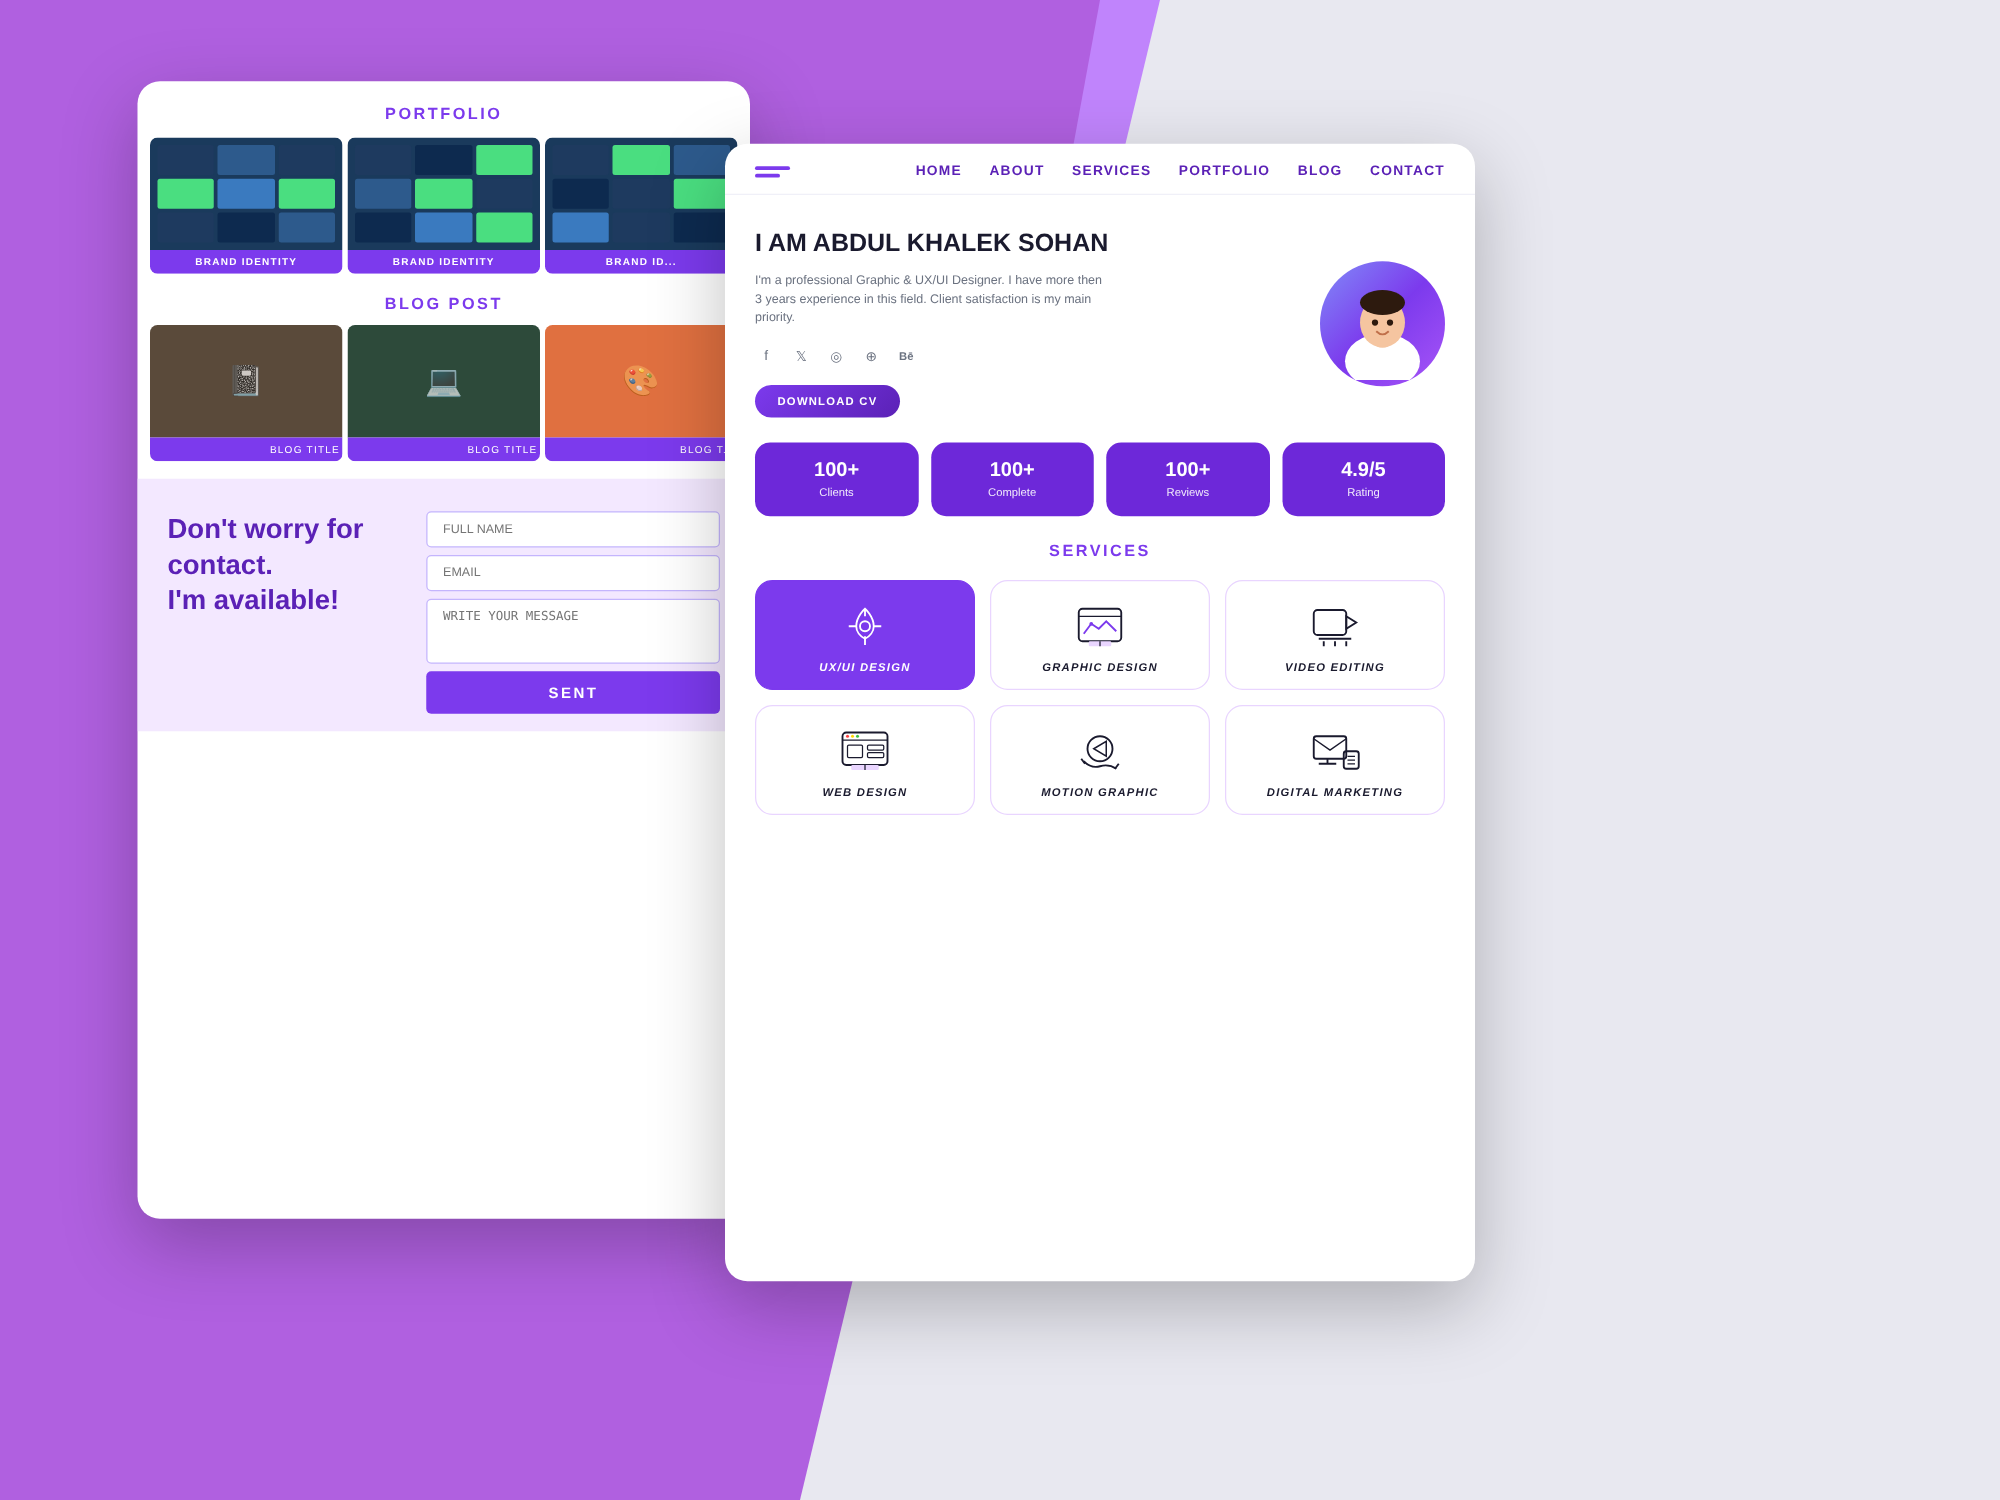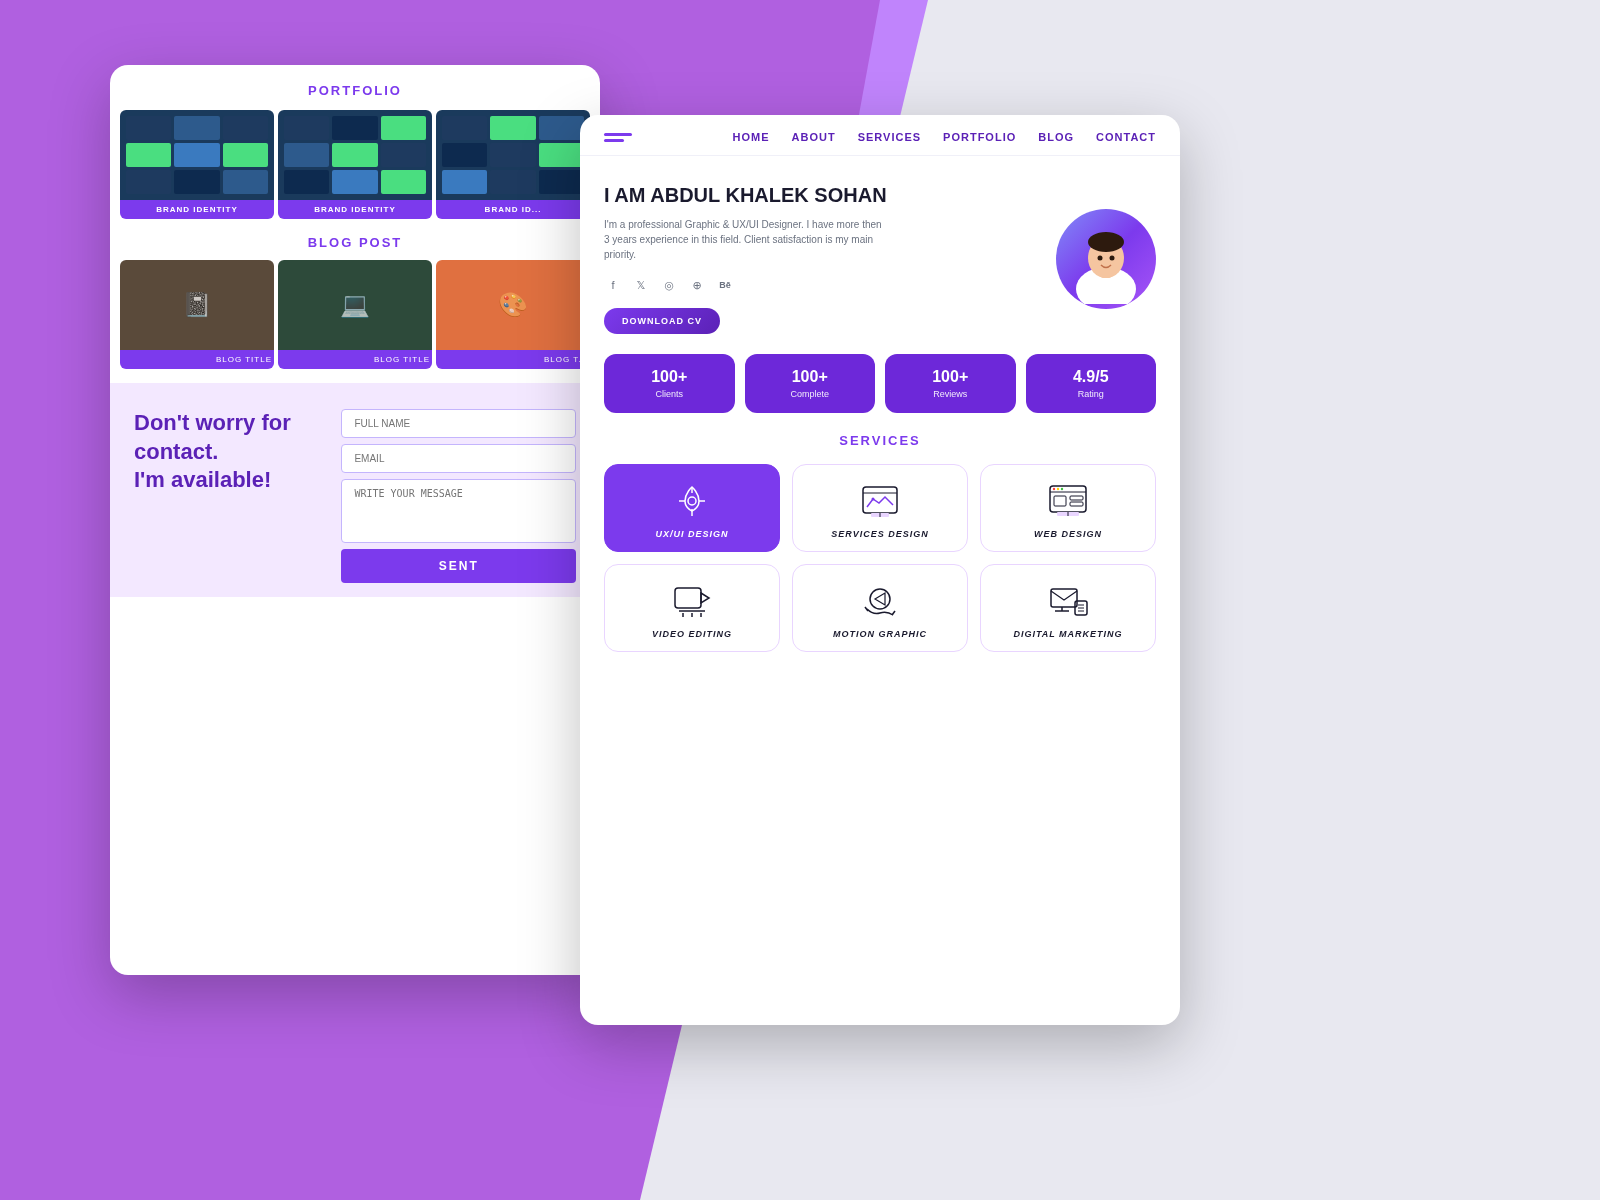--- a/index.html
+++ b/index.html
@@ -182,21 +182,21 @@
       width: 100%;
     }
     .form-textarea {
       border: 1px solid #c4b5fd;
       border-radius: 4px;
       padding: 8px 12px;
       font-size: 10px;
       color: #999;
       background: #fff;
       width: 100%;
-      height: 64px;
+      height: 52px;
       resize: none;
     }
     .form-button {
       background: #7c3aed;
       color: #fff;
       font-size: 12px;
       font-weight: 700;
       letter-spacing: 2px;
       border: none;
       border-radius: 4px;
@@ -585,53 +585,53 @@
 
     <div class="service-card">
       <svg class="svc-svg" viewBox="0 0 42 38" fill="none">
         <rect x="4" y="4" width="34" height="26" rx="3" stroke="#1a1a2e" stroke-width="1.5"></rect>
         <line x1="4" y1="10" x2="38" y2="10" stroke="#1a1a2e" stroke-width="1"></line>
         <polyline points="8,24 14,16 20,20 26,14 34,22" stroke="#7c3aed" stroke-width="1.5" fill="none"></polyline>
         <circle cx="14" cy="16" r="1.5" fill="#7c3aed"></circle>
         <rect x="12" y="30" width="18" height="4" rx="1" fill="#e9d5ff"></rect>
         <line x1="21" y1="30" x2="21" y2="34" stroke="#1a1a2e" stroke-width="1"></line>
       </svg>
-      <div class="service-name">SERVICES DESIGN</div>
+      <div class="service-name">GRAPHIC DESIGN</div>
+    </div>
+
+    <div class="service-card">
+      <svg class="svc-svg" viewBox="0 0 42 38" fill="none">
+        <rect x="4" y="5" width="26" height="20" rx="3" stroke="#1a1a2e" stroke-width="1.5"></rect>
+        <polygon points="30,10 38,15 30,20" stroke="#1a1a2e" stroke-width="1.5" fill="none"></polygon>
+        <line x1="8" y1="28" x2="34" y2="28" stroke="#1a1a2e" stroke-width="1.5"></line>
+        <line x1="12" y1="30" x2="12" y2="34" stroke="#1a1a2e" stroke-width="1.5"></line>
+        <line x1="21" y1="30" x2="21" y2="34" stroke="#1a1a2e" stroke-width="1.5"></line>
+        <line x1="30" y1="30" x2="30" y2="34" stroke="#1a1a2e" stroke-width="1.5"></line>
+      </svg>
+      <div class="service-name">VIDEO EDITING</div>
     </div>
 
     <div class="service-card">
       <svg class="svc-svg" viewBox="0 0 42 38" fill="none">
         <rect x="3" y="3" width="36" height="26" rx="3" stroke="#1a1a2e" stroke-width="1.5"></rect>
         <line x1="3" y1="9" x2="39" y2="9" stroke="#1a1a2e" stroke-width="1"></line>
         <circle cx="7" cy="6" r="1.2" fill="#ff4040"></circle>
         <circle cx="11" cy="6" r="1.2" fill="#ffd700"></circle>
         <circle cx="15" cy="6" r="1.2" fill="#40c040"></circle>
         <rect x="7" y="13" width="12" height="10" rx="1" stroke="#1a1a2e" stroke-width="1"></rect>
         <rect x="23" y="13" width="13" height="4" rx="1" stroke="#1a1a2e" stroke-width="1"></rect>
         <rect x="23" y="19" width="13" height="4" rx="1" stroke="#1a1a2e" stroke-width="1"></rect>
         <rect x="10" y="29" width="22" height="4" rx="1" fill="#e9d5ff"></rect>
         <line x1="21" y1="29" x2="21" y2="33" stroke="#1a1a2e" stroke-width="1"></line>
       </svg>
       <div class="service-name">WEB DESIGN</div>
     </div>
 
     <div class="service-card">
       <svg class="svc-svg" viewBox="0 0 42 38" fill="none">
-        <rect x="4" y="5" width="26" height="20" rx="3" stroke="#1a1a2e" stroke-width="1.5"></rect>
-        <polygon points="30,10 38,15 30,20" stroke="#1a1a2e" stroke-width="1.5" fill="none"></polygon>
-        <line x1="8" y1="28" x2="34" y2="28" stroke="#1a1a2e" stroke-width="1.5"></line>
-        <line x1="12" y1="30" x2="12" y2="34" stroke="#1a1a2e" stroke-width="1.5"></line>
-        <line x1="21" y1="30" x2="21" y2="34" stroke="#1a1a2e" stroke-width="1.5"></line>
-        <line x1="30" y1="30" x2="30" y2="34" stroke="#1a1a2e" stroke-width="1.5"></line>
-      </svg>
-      <div class="service-name">VIDEO EDITING</div>
-    </div>
-
-    <div class="service-card">
-      <svg class="svc-svg" viewBox="0 0 42 38" fill="none">
         <circle cx="21" cy="16" r="10" stroke="#1a1a2e" stroke-width="1.5"></circle>
         <path d="M16 16 L26 10 L26 22 Z" stroke="#1a1a2e" stroke-width="1.2" fill="none"></path>
         <path d="M8 26 Q14 32 21 30 Q28 28 34 32" stroke="#1a1a2e" stroke-width="1.5" fill="none"></path>
         <line x1="6" y1="24" x2="9" y2="28" stroke="#1a1a2e" stroke-width="1.5"></line>
         <line x1="36" y1="28" x2="33" y2="32" stroke="#1a1a2e" stroke-width="1.5"></line>
       </svg>
       <div class="service-name">MOTION GRAPHIC</div>
     </div>
 
     <div class="service-card">

